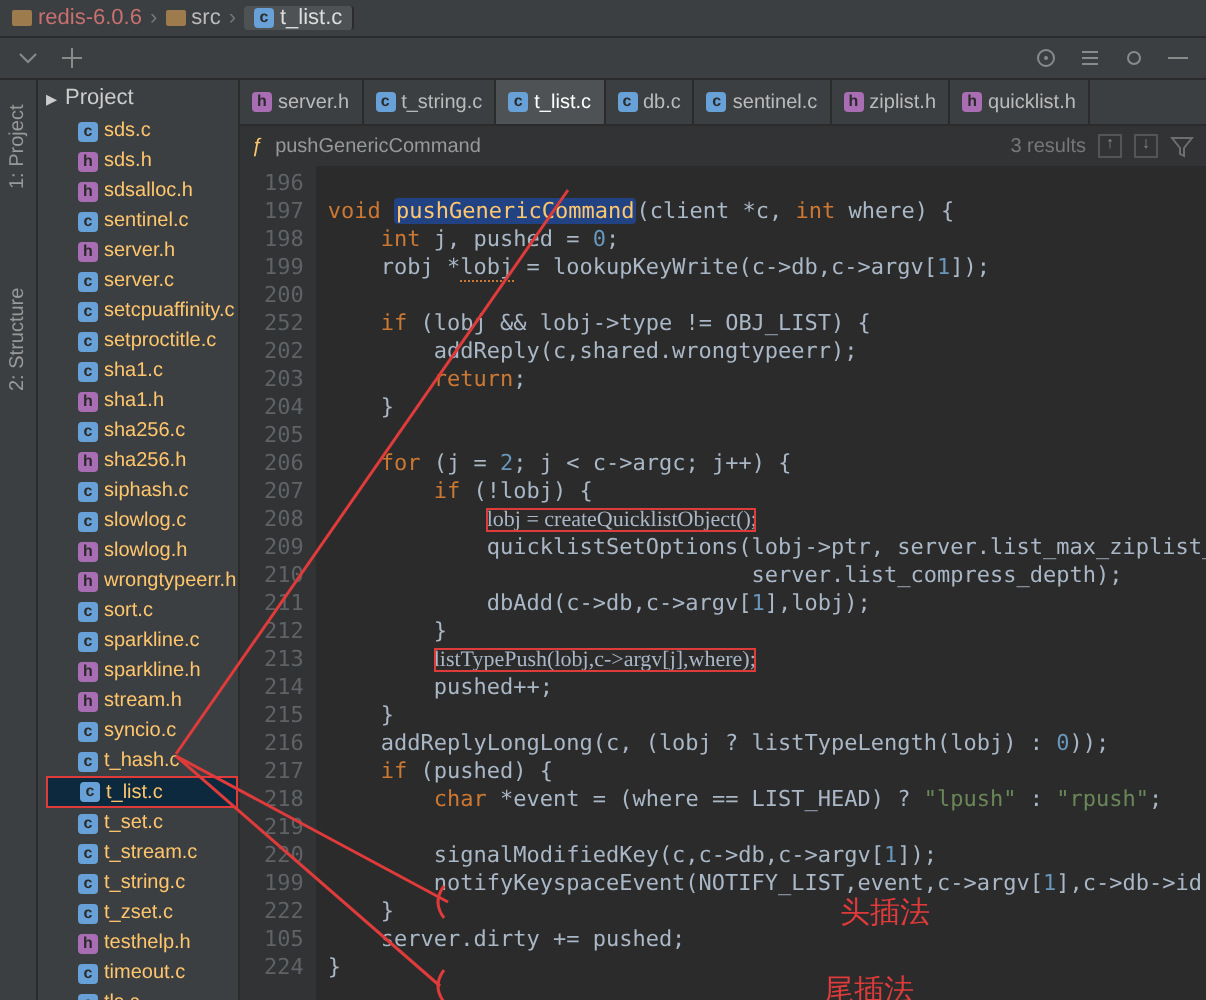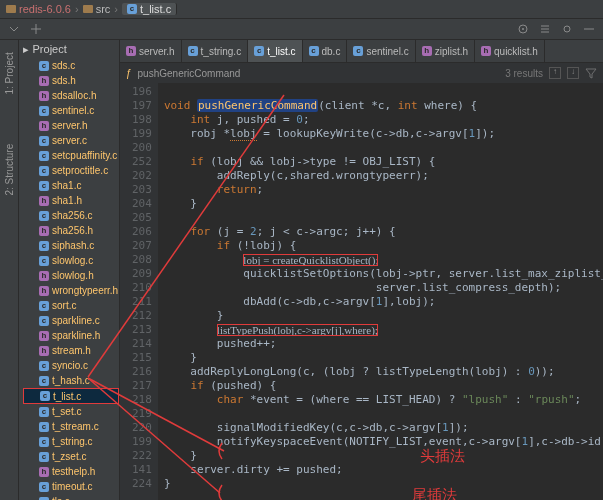--- a/index.html
+++ b/index.html
@@ -296,21 +296,21 @@
             <div>213</div>
             <div>214</div>
             <div>215</div>
             <div>216</div>
             <div>217</div>
             <div>218</div>
             <div>219</div>
             <div>220</div>
             <div>199</div>
             <div>222</div>
-            <div>141</div>
+            <div>105</div>
             <div>224</div>
           </div>
         <div class="code" id="code"><div class="ln">&nbsp;</div><div class="ln"><span class="kw">void</span> <span class="hl-def">pushGenericCommand</span>(client *c, <span class="kw">int</span> where) {</div><div class="ln">    <span class="kw">int</span> j, pushed = <span class="num">0</span>;</div><div class="ln">    robj *<span style="border-bottom:1px dotted #cc7832">lobj</span> = lookupKeyWrite(c-&gt;db,c-&gt;argv[<span class="num">1</span>]);</div><div class="ln">&nbsp;</div><div class="ln">    <span class="kw">if</span> (lobj &amp;&amp; lobj-&gt;type != OBJ_LIST) {</div><div class="ln">        addReply(c,shared.wrongtypeerr);</div><div class="ln">        <span class="kw">return</span>;</div><div class="ln">    }</div><div class="ln">&nbsp;</div><div class="ln">    <span class="kw">for</span> (j = <span class="num">2</span>; j &lt; c-&gt;argc; j++) {</div><div class="ln">        <span class="kw">if</span> (!lobj) {</div><div class="ln">            <span class="redbox">lobj = createQuicklistObject();</span></div><div class="ln">            quicklistSetOptions(lobj-&gt;ptr, server.list_max_ziplist_size,</div><div class="ln">                                server.list_compress_depth);</div><div class="ln">            dbAdd(c-&gt;db,c-&gt;argv[<span class="num">1</span>],lobj);</div><div class="ln">        }</div><div class="ln">        <span class="redbox">listTypePush(lobj,c-&gt;argv[j],where);</span></div><div class="ln">        pushed++;</div><div class="ln">    }</div><div class="ln">    addReplyLongLong(c, (lobj ? listTypeLength(lobj) : <span class="num">0</span>));</div><div class="ln">    <span class="kw">if</span> (pushed) {</div><div class="ln">        <span class="kw">char</span> *event = (where == LIST_HEAD) ? <span class="str">"lpush"</span> : <span class="str">"rpush"</span>;</div><div class="ln">&nbsp;</div><div class="ln">        signalModifiedKey(c,c-&gt;db,c-&gt;argv[<span class="num">1</span>]);</div><div class="ln">        notifyKeyspaceEvent(NOTIFY_LIST,event,c-&gt;argv[<span class="num">1</span>],c-&gt;db-&gt;id);</div><div class="ln">    }</div><div class="ln">    server.dirty += pushed;</div><div class="ln">}</div></div>
         <div class="minimap"></div>
       </div>
     </div>
   </div>
 
   <svg class="overlay" width="603" height="500">
     <g stroke="#e03b3b" stroke-width="1.5" fill="none">

